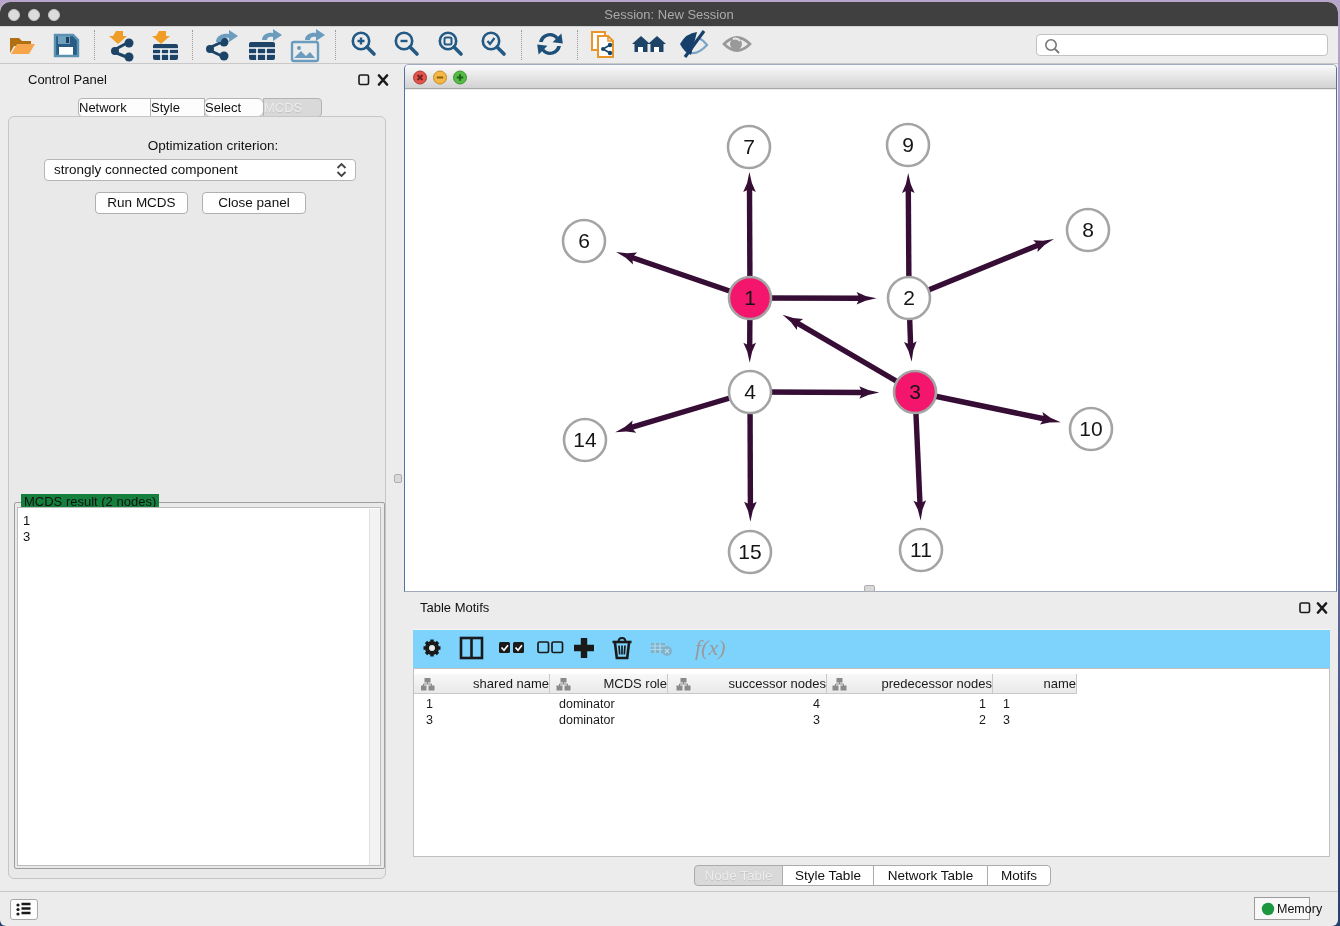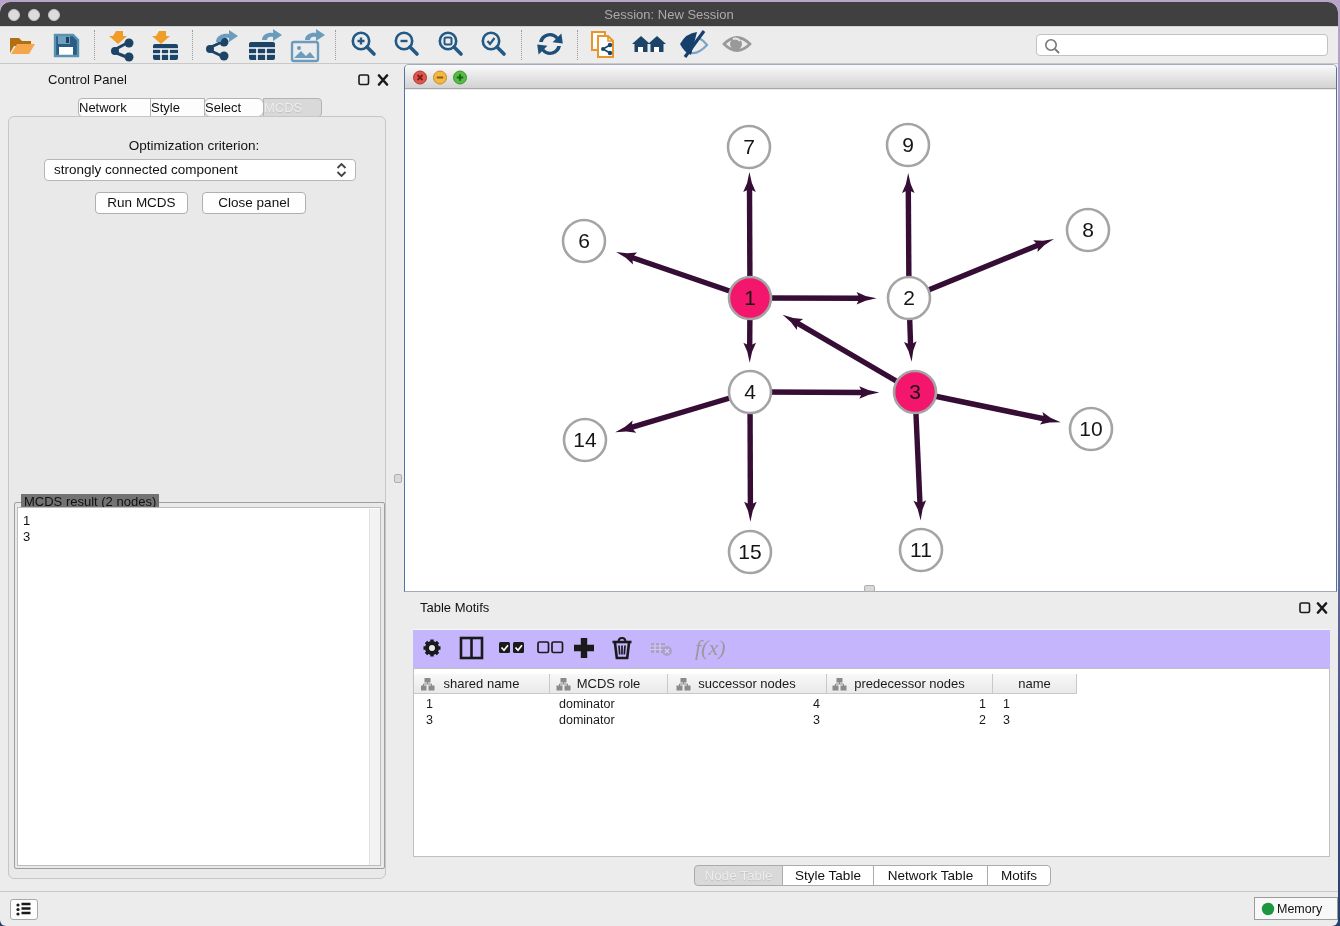--- a/index.html
+++ b/index.html
@@ -15,39 +15,39 @@
   background:#dcdcdc; border:1px solid #c3c3c3; }
 #wtitle { position:absolute; top:5px; left:0; width:1338px; text-align:center;
   font-size:13px; color:#ababab; }
 #toolbar { position:absolute; left:0; top:26px; width:1338px; height:37px;
   background:#ececec; border-bottom:1px solid #c9c9c9; }
 .vsep { position:absolute; top:3px; height:30px; width:0;
   border-left:1px dotted #9a9a9a; }
 #searchbox { position:absolute; left:1036px; top:7px; width:292px; height:22px;
   background:#fff; border:1px solid #c2c2c2; border-radius:4px; }
 
-#cp-title { position:absolute; left:28px; top:72px; font-size:13px; color:#111;margin-left:20px; }
+#cp-title { position:absolute; left:28px; top:72px; font-size:13px; color:#111; }
 .wicons { position:absolute; }
 .tabbtn { position:absolute; top:98px; height:19px; background:#fdfdfd;
   border:1px solid #b3b3b3; font-size:13px; color:#111; 
   line-height:17px; }
 #cp-body { position:absolute; left:8px; top:116px; width:378px; height:763px;
   background:#e9e9e9; border:1px solid #c6c6c6; border-radius:6px; }
-#opt-label { position:absolute; left:5px; top:138px; width:378px; text-align:center;
+#opt-label { position:absolute; left:24px; top:138px; width:378px; text-align:center;
   font-size:13.5px; color:#111; }
 #opt-select { position:absolute; left:44px; top:159px; width:312px; height:22px;
   background:#fff; border:1px solid #b5b5b5; border-radius:4px;
   font-size:13.5px; color:#111; line-height:20px; padding-left:9px; }
 .btn { position:absolute; top:192px; height:22px; background:#fefefe;
   border:1px solid #b0b0b0; border-radius:4px; font-size:13.5px; color:#111;
   text-align:center; line-height:20px; }
 #mcds-box { position:absolute; left:14px; top:502px; width:371px; height:367px;
   border:1px solid #9f9f9f; border-radius:2px; }
 #mcds-legend { position:absolute; left:21px; top:494px; padding:0 3px;
-  background:#737373; font-size:13px; color:#111; }
+  background:#15803d; font-size:13px; color:#111; }
 #mcds-inner { position:absolute; left:17px; top:507px; width:364px; height:359px;
   background:#fff; border:1px solid #bdbdbd; font-size:13px; color:#111; }
 #mcds-scroll { position:absolute; left:351px; top:1px; width:11px; height:356px;
   background:#f3f3f3; border-left:1px solid #e0e0e0; }
 
 #vsplit-handle { position:absolute; left:394px; top:474px; width:8px; height:9px;
   background:#d9d9d9; border:1px solid #aeaeae; border-radius:2px; }
 #hsplit-handle { position:absolute; left:864px; top:585px; width:11px; height:7px;
   background:#d9d9d9; border:1px solid #aeaeae; border-radius:2px; }
 
@@ -56,36 +56,36 @@
   border-radius:5px 5px 0 0; overflow:hidden; }
 #frame-tb { position:absolute; left:0; top:0; width:931px; height:24px;
   background:linear-gradient(#fafafa,#dedede 70%,#d2d2d2); border-bottom:1px solid #a8a8a8; }
 #frame-title { position:absolute; left:0; top:4px; width:931px; text-align:center;
   font-size:13px; font-weight:bold; color:#111;margin-top:20px; }
 #frame-content { position:absolute; left:0; top:25px; width:931px; height:503px;
   background:#fff; }
 
 #tp-title { position:absolute; left:420px; top:600px; font-size:13px; color:#111; }
 #tp-toolbar { position:absolute; left:413px; top:629px; width:917px; height:39px;
-  background:#c4b5fd; border-top:1px solid #f6f6f6; }
+  background:#7dd3fc; border-top:1px solid #f6f6f6; }
 #tbl { position:absolute; left:413px; top:668px; width:917px; height:189px;
   background:#fff; border:1px solid #c0c0c0; }
 .th { position:absolute; top:674px; height:20px; background:linear-gradient(#f8f8f8,#e9e9e9);
   border-right:1px solid #c9c9c9; border-bottom:1px solid #c9c9c9;
-  font-size:13px; color:#1a1a1a; text-align:center; line-height:20px; }
+  font-size:13px; color:#1a1a1a; text-align:right; line-height:20px; }
 .td { position:absolute; height:16px; font-size:12.5px; color:#1a1a1a; line-height:16px; }
 .btab { position:absolute; top:865px; height:21px; background:#fff;
   border:1px solid #ababab; font-size:13.5px; color:#111; text-align:center;
   line-height:19px; }
 
 #statline { position:absolute; left:0; top:891px; width:1338px; height:0;
   border-top:1px solid #c9c9c9; }
 #listbtn { position:absolute; left:10px; top:899px; width:28px; height:21px;
   background:#fdfdfd; border:1px solid #a9a9a9; border-radius:3px; }
-#membtn { position:absolute; left:1254px; top:897px; width:84px; height:23px;
+#membtn { position:absolute; left:1254px; top:897px; width:56px; height:23px;
   background:#f8f8f8; border:1px solid #9c9c9c; }
 #memtxt { position:absolute; left:22px; top:4px; font-size:12.5px; color:#111; }
 .selgray { background:#d9d9d9 !important; color:#ededed !important;
   text-shadow:0 1px 1px #c0c0c0; }
 </style>
 </head>
 <body>
 <div id="win"></div>
 <div id="titlebar" class="abs" style="left:0;top:2px;">
   <div class="tl" style="left:8px;"></div>

